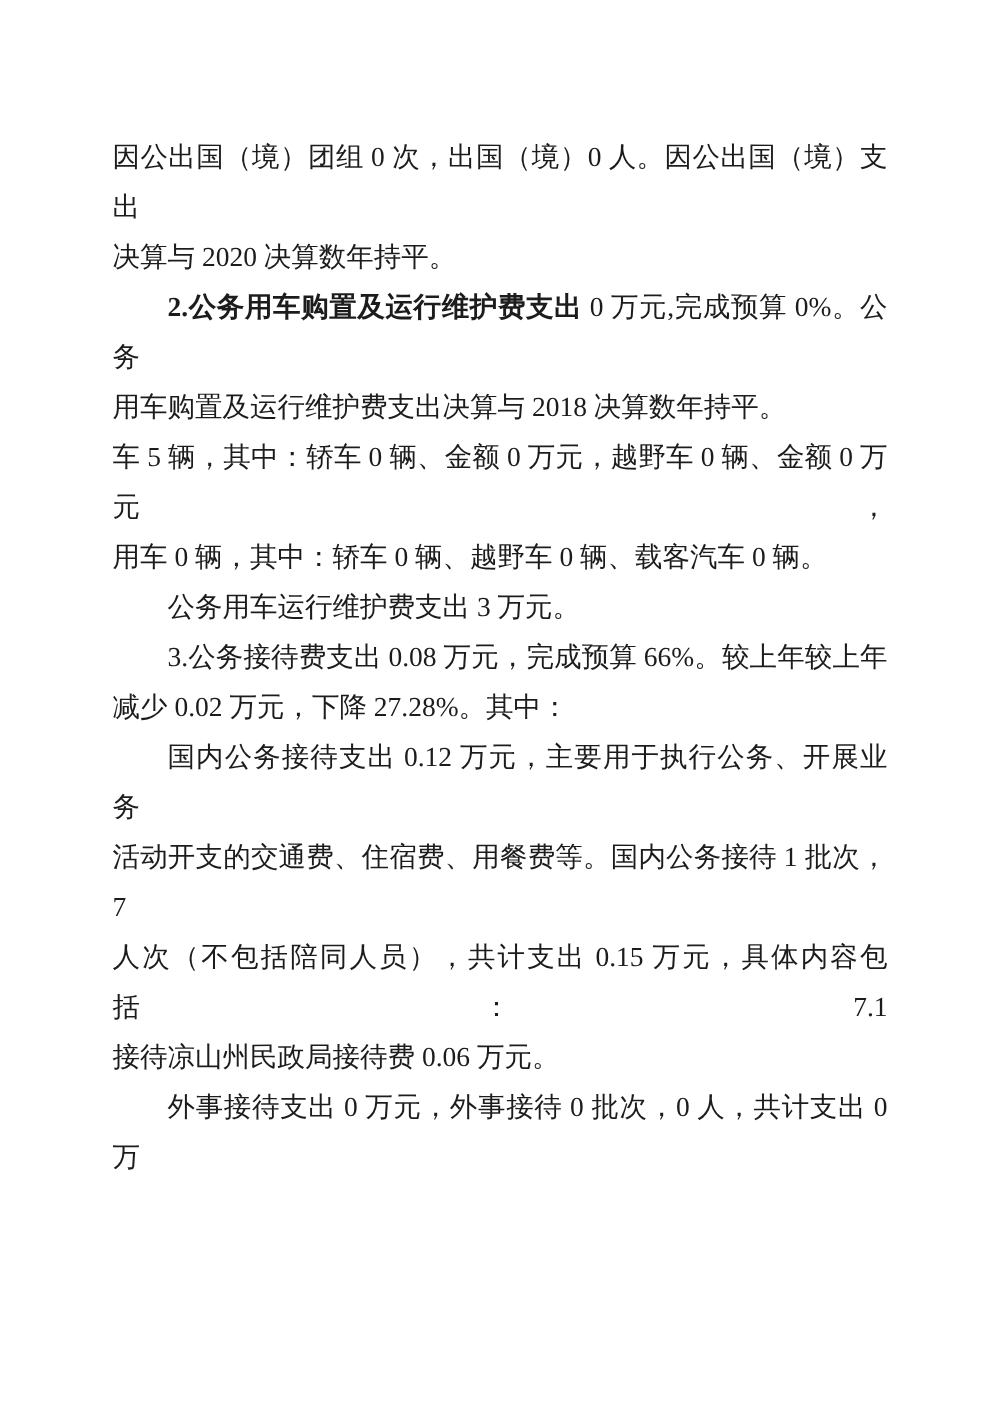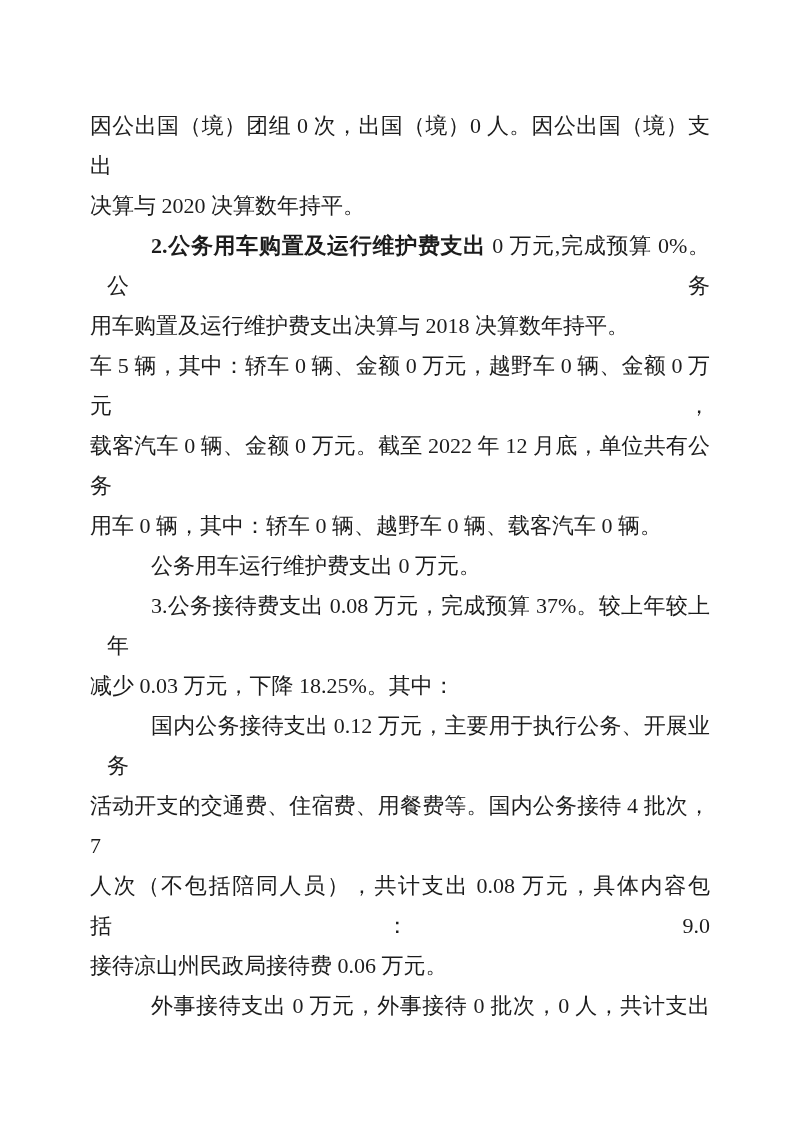--- a/index.html
+++ b/index.html
@@ -29,21 +29,20 @@
     display: block;
     text-align: justify;
     text-align-last: justify;
   }
   .line.last {
     text-align: left;
     text-align-last: left;
   }
   .line.first {
     text-indent: 44px;
-    margin-left: 17px;
   }
   .bold-lead { font-weight: 700; }
   .footer-pagenum {
     position: absolute;
     left: 0;
     right: 0;
     top: 1040px;
     text-align: center;
     font-size: 20px;
     line-height: 24px;
@@ -61,37 +60,36 @@
       <span class="line last">决算与 2020 决算数年持平。</span>
     </p>
 
     <p class="para">
       <span class="line first"><span class="bold-lead">2.公务用车购置及运行维护费支出</span><span> 0 万元,完成预算 0%。公务</span></span>
       <span class="line last">用车购置及运行维护费支出决算与 2018 决算数年持平。</span>
     </p>
 
     <p class="para">
       <span class="line">车 5 辆，其中：轿车 0 辆、金额 0 万元，越野车 0 辆、金额 0 万元，</span>
-      <span class="line">载客汽车 0 辆、金额 0 万元。截至 2022 年 12 月底，单位共有公务</span>
       <span class="line last">用车 0 辆，其中：轿车 0 辆、越野车 0 辆、载客汽车 0 辆。</span>
     </p>
 
     <p class="para">
-      <span class="line first last">公务用车运行维护费支出 0 万元。</span>
+      <span class="line first last">公务用车运行维护费支出 3 万元。</span>
     </p>
 
     <p class="para">
-      <span class="line first">3.公务接待费支出 0.08 万元，完成预算 37%。较上年较上年</span>
-      <span class="line last">减少 0.03 万元，下降 18.25%。其中：</span>
+      <span class="line first">3.公务接待费支出 0.08 万元，完成预算 66%。较上年较上年</span>
+      <span class="line last">减少 0.02 万元，下降 27.28%。其中：</span>
     </p>
 
     <p class="para">
       <span class="line first">国内公务接待支出 0.12 万元，主要用于执行公务、开展业务</span>
-      <span class="line">活动开支的交通费、住宿费、用餐费等。国内公务接待 4 批次，7</span>
-      <span class="line">人次（不包括陪同人员），共计支出 0.08 万元，具体内容包括：9.0</span>
+      <span class="line">活动开支的交通费、住宿费、用餐费等。国内公务接待 1 批次，7</span>
+      <span class="line">人次（不包括陪同人员），共计支出 0.15 万元，具体内容包括：7.1</span>
       <span class="line last">接待凉山州民政局接待费 0.06 万元。</span>
     </p>
 
     <p class="para">
       <span class="line first">外事接待支出 0 万元，外事接待 0 批次，0 人，共计支出 0 万</span>
 
     </p>
 
   </main>
 

